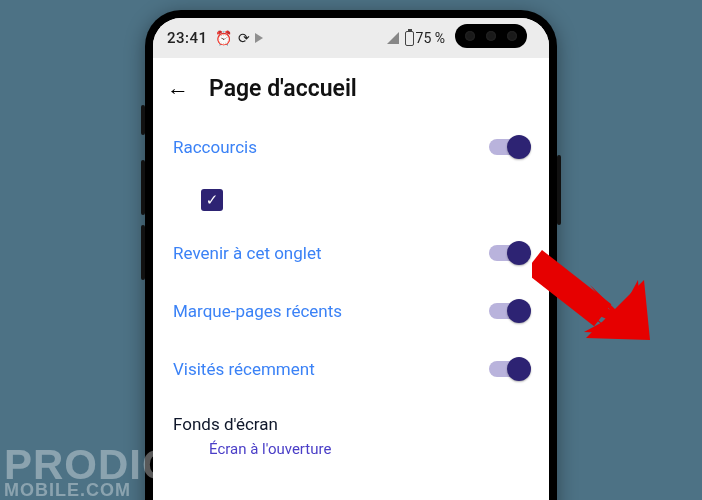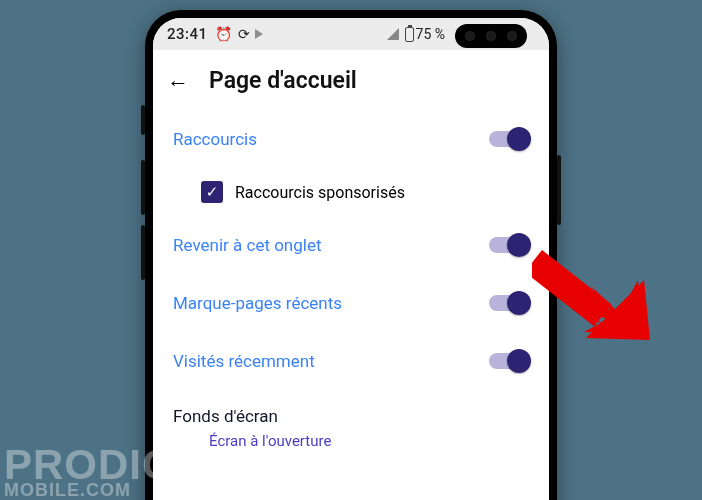--- a/index.html
+++ b/index.html
@@ -30,21 +30,21 @@
   .screen {
     background: #fff;
     width: 100%;
     height: 100%;
     border-radius: 28px;
     overflow: hidden;
     display: flex;
     flex-direction: column;
   }
   .statusbar {
-    height: 32px;
+    height: 40px;
     background: #ececec;
     display: flex;
     align-items: center;
     padding: 0 14px;
     font-size: 15px;
     color: #222;
     justify-content: space-between;
     position: relative;
   }
   .cam-pill {
@@ -168,21 +168,20 @@
 
     <div class="settings">
 
       <div class="row">
         <span class="label">Raccourcis</span>
         <span class="toggle"></span>
       </div>
 
       <div class="sub-row">
         <span class="checkbox">✓</span>
-        <span class="label">Raccourcis sponsorisés</span>
       </div>
 
       <div class="row">
         <span class="label">Revenir à cet onglet</span>
         <span class="toggle"></span>
       </div>
 
       <div class="row">
         <span class="label">Marque-pages récents</span>
         <span class="toggle"></span>

